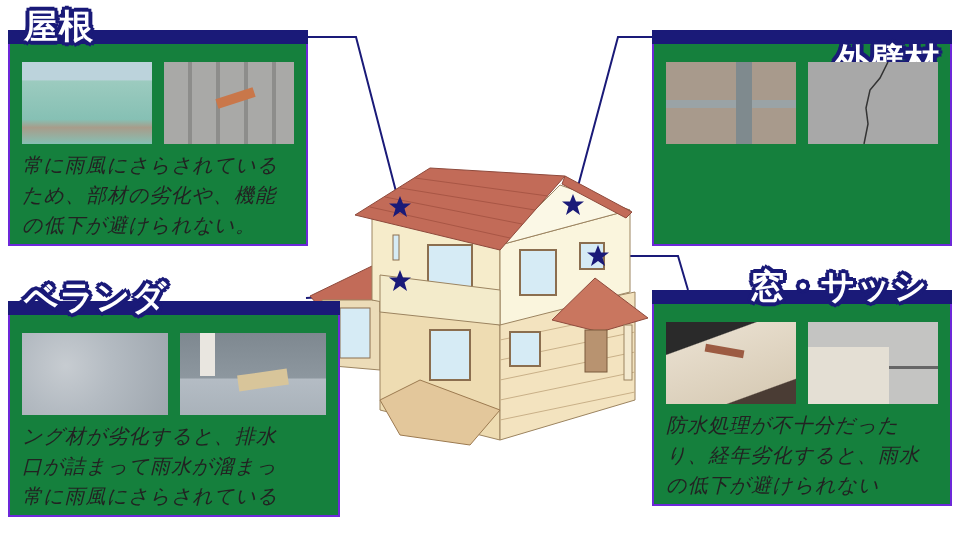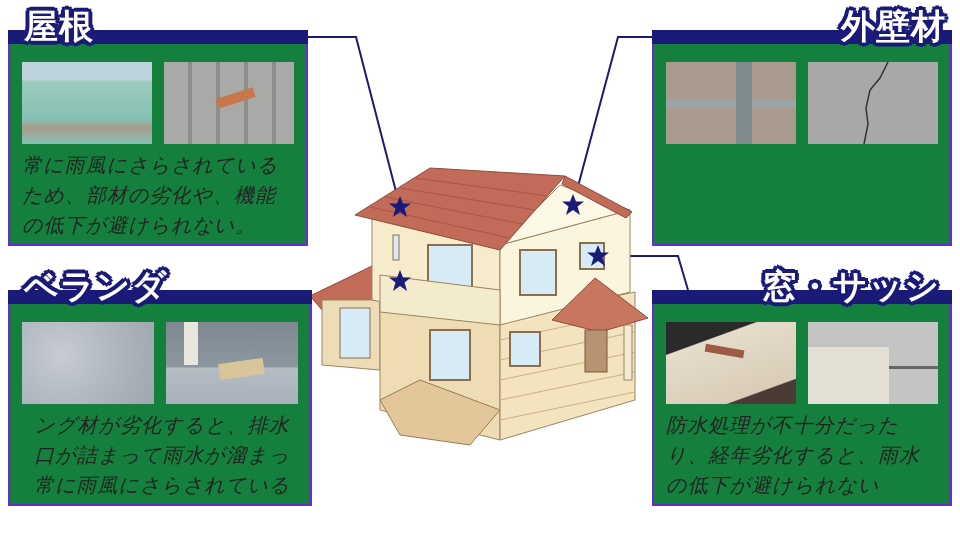--- a/index.html
+++ b/index.html
@@ -99,54 +99,54 @@
   </div>
   <div class="desc">
     <div>常に雨風にさらされている</div>
     <div>ため、部材の劣化や、機能</div>
     <div>の低下が避けられない。</div>
   </div>
 </div>
 
 <div class="panel" style="left:652px;top:30px;width:300px;height:216px;">
   <div class="bar"></div>
-  <div class="title" style="right:4px;">外壁材</div>
+  <div class="title" style="right:10px;margin-top:34px;">外壁材</div>
   <div class="photos">
     <div class="photo" style="background:#a89a8c;">
       <div style="position:absolute;left:0;right:0;top:38px;height:8px;background:#9aa3a6;"></div>
       <div style="position:absolute;left:70px;top:0;bottom:0;width:16px;background:#7f8a8e;"></div>
     </div>
     <div class="photo" style="background:#a8a8a8;">
       <svg width="140" height="82" style="position:absolute;left:0;top:0">
           <path d="M80 0 L72 16 L62 28 L58 46 L60 62 L56 82" stroke="#333" stroke-width="1.5" fill="none"></path>
         </svg>
     </div>
   </div>
 </div>
 
-<div class="panel" style="left:8px;top:290px;width:304px;height:216px;text-align:center;">
+<div class="panel" style="left:8px;top:301px;width:332px;height:216px;">
   <div class="bar"></div>
   <div class="title" style="left:14px;">ベランダ</div>
   <div class="photos">
     <div class="photo" style="background:radial-gradient(circle at 30% 40%,#c7ccd1 0,#b4bbc2 40%,#9ea6ae 100%);"></div>
     <div class="photo" style="background:linear-gradient(180deg,#7e8890 0%,#8d979f 55%,#b4bcc4 56%,#a9b2ba 100%);">
       <div style="position:absolute;left:40%;top:48%;width:34%;height:20%;background:#d8c59a;transform:rotate(-8deg);"></div>
       <div style="position:absolute;left:14%;top:0;width:10%;height:52%;background:#e9e6e0;"></div>
     </div>
   </div>
   <div class="desc">
     <div>ング材が劣化すると、排水</div>
     <div>口が詰まって雨水が溜まっ</div>
     <div>常に雨風にさらされている</div>
   </div>
 </div>
 
 <div class="panel" style="left:652px;top:290px;width:300px;height:216px;">
   <div class="bar"></div>
-  <div class="title" style="right:10px;">窓・サッシ</div>
+  <div class="title" style="right:22px;">窓・サッシ</div>
   <div class="photos">
     <div class="photo" style="background:linear-gradient(160deg,#2a2a2a 0%,#2a2a2a 25%,#e6dccb 26%,#d9cdb8 80%,#4a3c34 81%);">
       <div style="position:absolute;left:30%;top:30%;width:30%;height:10%;background:#9c5b42;transform:rotate(10deg);"></div>
     </div>
     <div class="photo" style="background:#c4c4c2;">
       <div style="position:absolute;left:0;top:30%;width:62%;height:70%;background:#e4dfd4;"></div>
       <div style="position:absolute;left:62%;top:54%;width:38%;height:3px;background:#666;"></div>
     </div>
   </div>
   <div class="desc">

